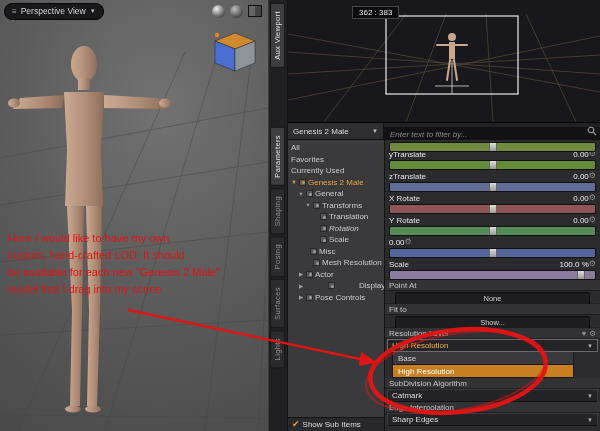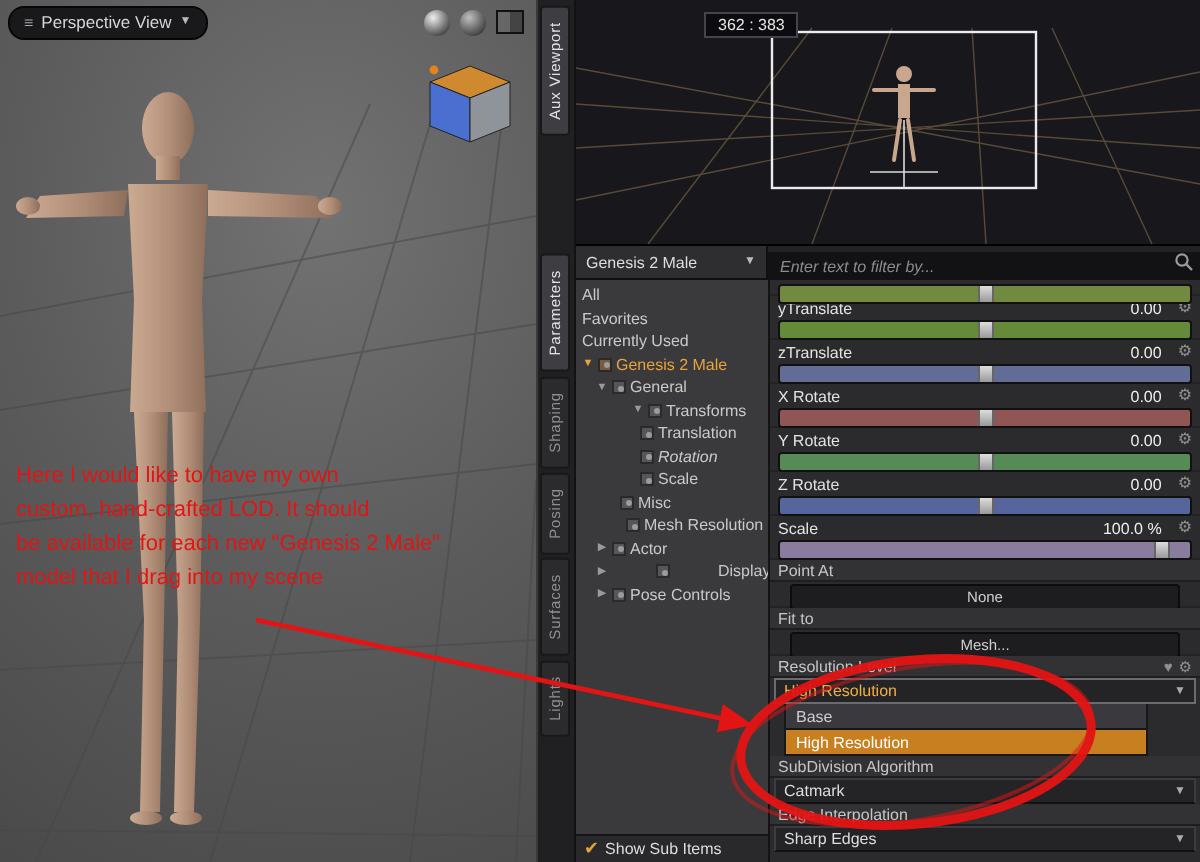--- a/index.html
+++ b/index.html
@@ -60,21 +60,21 @@
   .tbox{flex:none;width:7px;height:7px;background:#55555a;border:1px solid #2a2a2a;position:relative;box-sizing:border-box}
   .tbox::after{content:'';position:absolute;left:1.5px;top:1.5px;width:3px;height:3px;border-radius:50%;background:#9a9aa0}
   .tbox.root{background:#7a5a3a}
   .subitems{position:absolute;left:0;right:0;bottom:0;height:13px;background:#29292c;border-top:1px solid #141414;
     display:flex;align-items:center;gap:3px;padding:0 4px;font-size:8px;color:#ddd}
   .check{color:var(--accent);font-size:9px;line-height:1}
 
   .sliders-col{flex:1;background:#2b2b2e;overflow:hidden;position:relative}
   .prow{height:22px;box-sizing:border-box;padding:1px 4px 0;border-bottom:1px solid #222}
   .prow.clip{height:8px;padding-top:1px}
-  .rl{display:flex;align-items:center;gap:8px;font-size:8px;color:#e2e2e2;height:10px}
+  .rl{display:flex;align-items:center;gap:0;font-size:8px;color:#e2e2e2;height:10px}
   .plab{flex:1;overflow:hidden;white-space:nowrap}
   .pval{color:#eee}
   .gear{color:#8f8f8f;font-size:8px;line-height:1}
   .track{position:relative;height:8px;background:#1c1c1f;border:1px solid #111;border-radius:2px;margin-top:1px;overflow:hidden}
   .fill{position:absolute;inset:0;opacity:.88}
   .nub{position:absolute;top:-1px;bottom:-1px;width:6px;background:linear-gradient(180deg,#ddd,#999);
     border:1px solid #666;transform:translateX(-50%)}
   .plabel-row{height:11px;box-sizing:border-box;display:flex;align-items:flex-end;justify-content:space-between;
     padding:0 4px;font-size:8px;color:#c6c6c6;background:#323235;border-bottom:1px solid #1e1e20;white-space:nowrap;overflow:hidden}
   .licons{display:flex;gap:3px;color:#8f8f8f;font-size:7.5px}
@@ -232,21 +232,21 @@
             <div class="nav-item sel" style="padding-left: 3px;">
               <span class="caret o">▼</span>
               <span class="tbox root"></span>
               <span class="nlabel">Genesis 2 Male</span>
             </div>
             <div class="nav-item" style="padding-left: 10px;">
               <span class="caret">▼</span>
               <span class="tbox"></span>
               <span class="nlabel">General</span>
             </div>
-            <div class="nav-item" style="padding-left: 28px; align-items: center;">
+            <div class="nav-item" style="padding-left: 17px; align-items: center;">
               <span class="caret">▼</span>
               <span class="tbox"></span>
               <span class="nlabel">Transforms</span>
             </div>
             <div class="nav-item" style="padding-left: 24px;">
               <span class="caret"></span>
               <span class="tbox"></span>
               <span class="nlabel">Translation</span>
             </div>
             <div class="nav-item" style="padding-left: 24px; font-style: italic;">
@@ -336,21 +336,20 @@
               <span class="pval">0.00</span>
               <span class="gear">⚙</span>
             </div>
             <div class="track">
               <div class="fill" style="background: rgb(95, 154, 95);"></div>
               <div class="nub" style="left: 50%;"></div>
             </div>
           </div>
           <div class="prow">
             <div class="rl">
-              <span class="plab">Z Rotate</span>
               <span class="pval">0.00</span>
               <span class="gear">⚙</span>
             </div>
             <div class="track">
               <div class="fill" style="background: rgb(95, 111, 174);"></div>
               <div class="nub" style="left: 50%;"></div>
             </div>
           </div>
           <div class="prow">
             <div class="rl">
@@ -366,21 +365,21 @@
           <div class="plabel-row">
             <span class="plab2">Point At</span>
           </div>
           <div class="pbtn-row">
             <div class="pbtn">None</div>
           </div>
           <div class="plabel-row">
             <span class="plab2">Fit to</span>
           </div>
           <div class="pbtn-row">
-            <div class="pbtn">Mesh...</div>
+            <div class="pbtn">Show...</div>
           </div>
           <div class="plabel-row">
             <span class="plab2">Resolution Level</span>
             <span class="licons">
               <span>♥</span>
               <span>⚙</span>
             </span>
           </div>
           <div class="psel open">
             <span class="sval">High Resolution</span>

